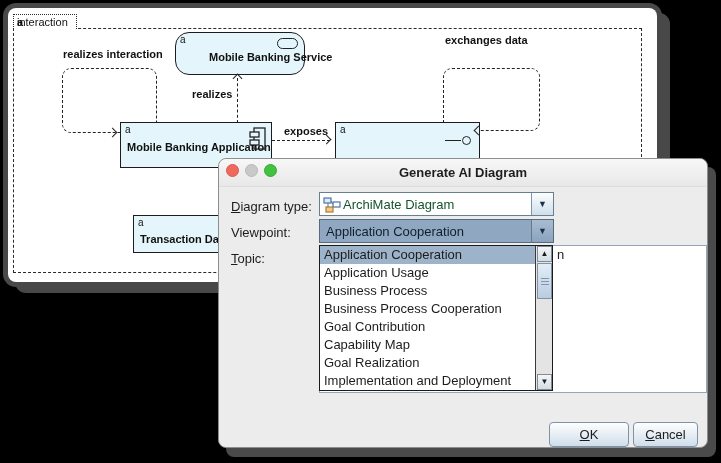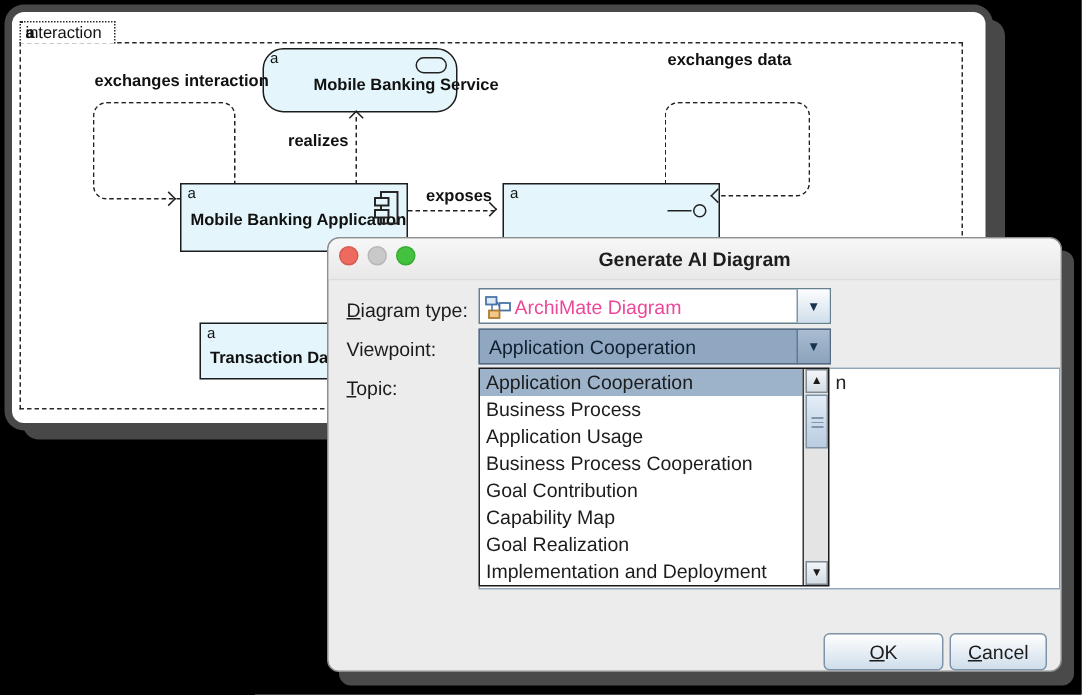--- a/index.html
+++ b/index.html
@@ -56,21 +56,21 @@
   .tl.gray  { left:26px; background:#c9c9c9; border:1px solid #b7b7b7; }
   .tl.green { left:45px; background:#44c13e; border:1px solid #35ab30; }
   .dlg-title { position:absolute; left:0; top:6px; width:100%; text-align:center;
     font-size:13px; font-weight:bold; color:#1d1d1d; }
 
   .fld-label { position:absolute; font-size:13px; color:#1c1c1c; white-space:nowrap; }
   .fld-label u, .btn u { text-decoration:underline; }
 
   .combo { position:absolute; left:100px; width:235px; height:24px;
     border:1px solid #66808f; background:#fff; }
-  .combo .txt { position:absolute; left:6px; top:4px; font-size:13px; color:#ec4899; white-space:nowrap; }
+  .combo .txt { position:absolute; left:6px; top:4px; font-size:13px; color:#14532d; white-space:nowrap; }
   .combo .btn-dd { position:absolute; right:0; top:0; width:22px; height:100%;
     background:linear-gradient(#fdfdfe,#cfdfeb); border-left:1px solid #8095a8;
     text-align:center; font-size:9px; color:#16324e; line-height:22px; }
   .combo.focused { background:#8fa7c0; border-color:#546b80; }
   .combo.focused .txt { color:#0f1f2e; }
   .combo.focused .btn-dd { background:linear-gradient(#a9bcd1,#8ba3bd); border-left:1px solid #64798d; }
   .combo .cicon { position:absolute; left:3px; top:3px; width:18px; height:18px; }
   .combo .cicon ~ .txt { left:23px; }
 
   .textarea { position:absolute; left:100px; top:86px; width:388px; height:148px;
@@ -140,21 +140,21 @@
         <span class="stem"></span>
           <span class="ball"></span>
       </span>
     </div>
 
     <div class="elem" style="left:125px;top:207px;width:195px;height:38px;">
       <span class="badge">a</span>
       <span class="title" style="top:17px;">Transaction Data</span>
     </div>
 
-    <div class="rel-label" style="left:55px;top:40px;">exchanges interaction</div>
+    <div class="rel-label" style="left:55px;top:40px;">realizes interaction</div>
     <div class="rel-label" style="left:184px;top:80px;">realizes</div>
     <div class="rel-label" style="left:276px;top:117px;">exposes</div>
     <div class="rel-label" style="left:437px;top:26px;">exchanges data</div>
 
     <span class="chev right" style="left:101px;top:121px;"></span>
     <span class="chev up" style="left:226px;top:67px;"></span>
     <span class="chev right" style="left:315px;top:128px;"></span>
     <span class="chev left" style="left:467px;top:119px;"></span>
   </div>
 </div>
@@ -190,22 +190,22 @@
   </div>
 
   <div class="fld-label" style="left:12px;top:92px;">
     <u>T</u><span>opic:</span>
   </div>
   <div class="textarea"></div>
   <div class="topic-frag">n</div>
 
   <div class="listbox">
     <div class="listrow selected">Application Cooperation</div>
+    <div class="listrow">Application Usage</div>
     <div class="listrow">Business Process</div>
-    <div class="listrow">Application Usage</div>
     <div class="listrow">Business Process Cooperation</div>
     <div class="listrow">Goal Contribution</div>
     <div class="listrow">Capability Map</div>
     <div class="listrow">Goal Realization</div>
     <div class="listrow">Implementation and Deployment</div>
     <div class="scrollbar">
       <div class="sb-btn sb-up">▲</div>
       <div class="sb-thumb">
           <span class="ridges"></span>
         </div>

